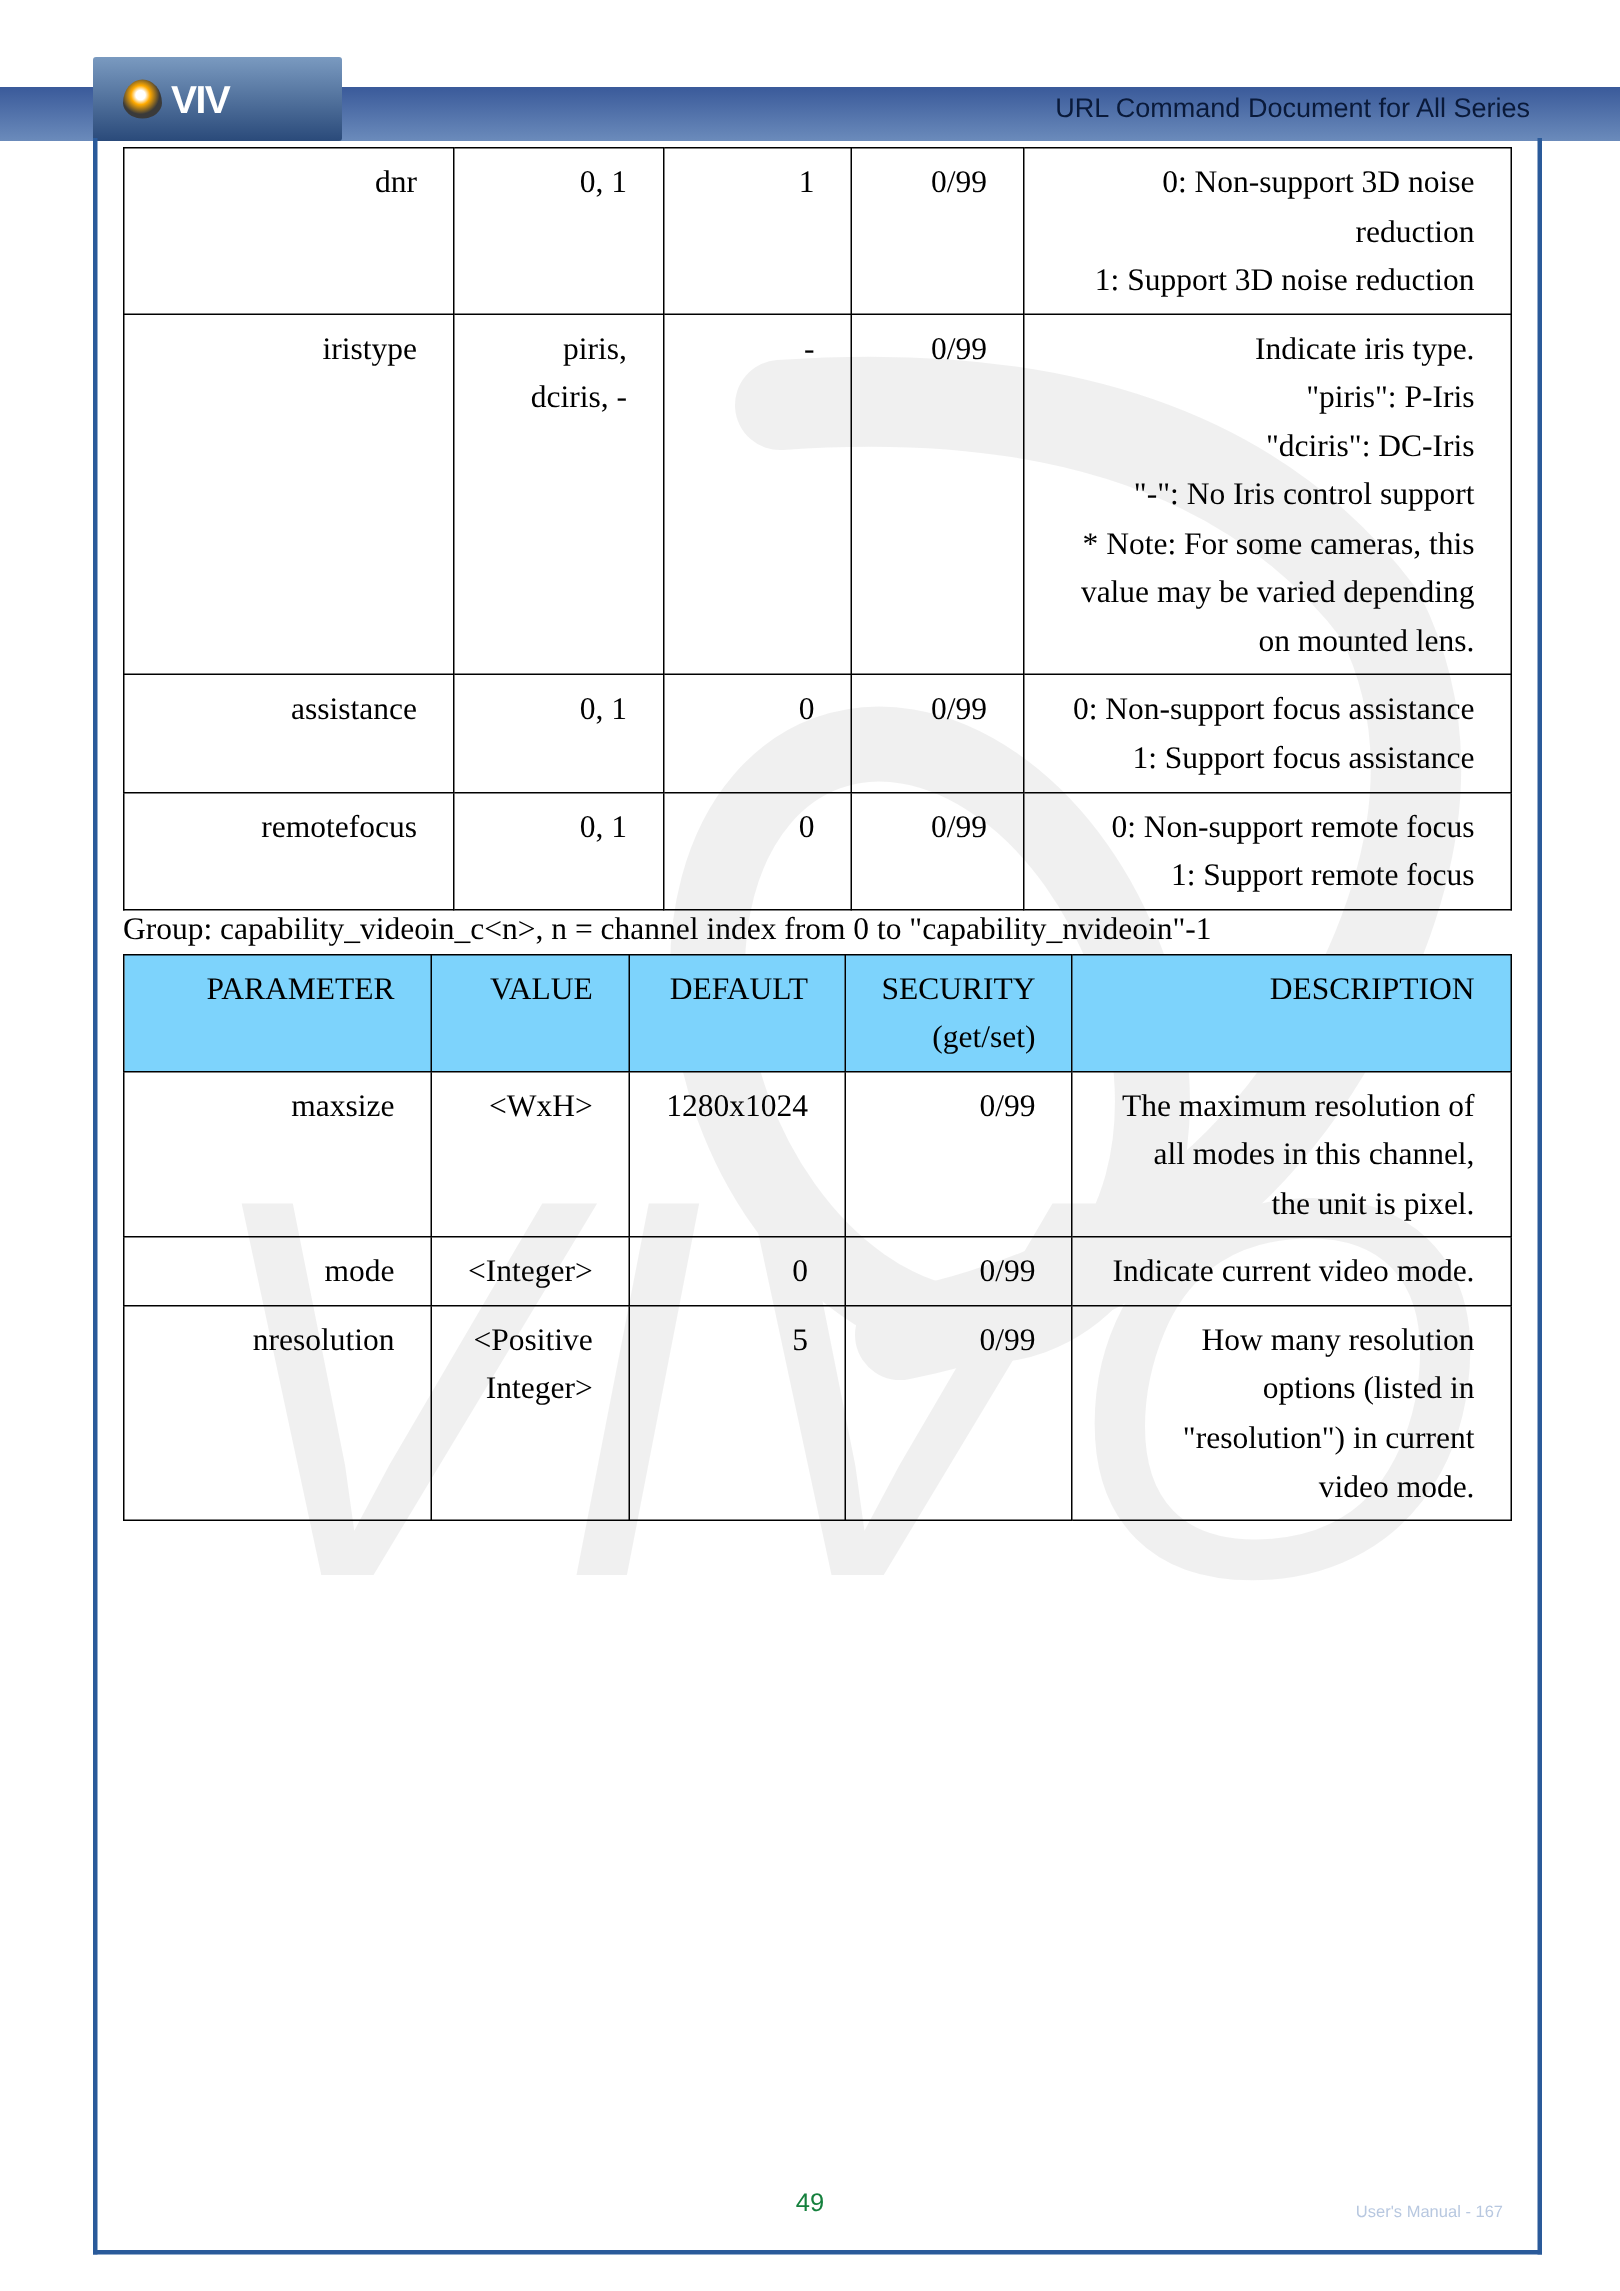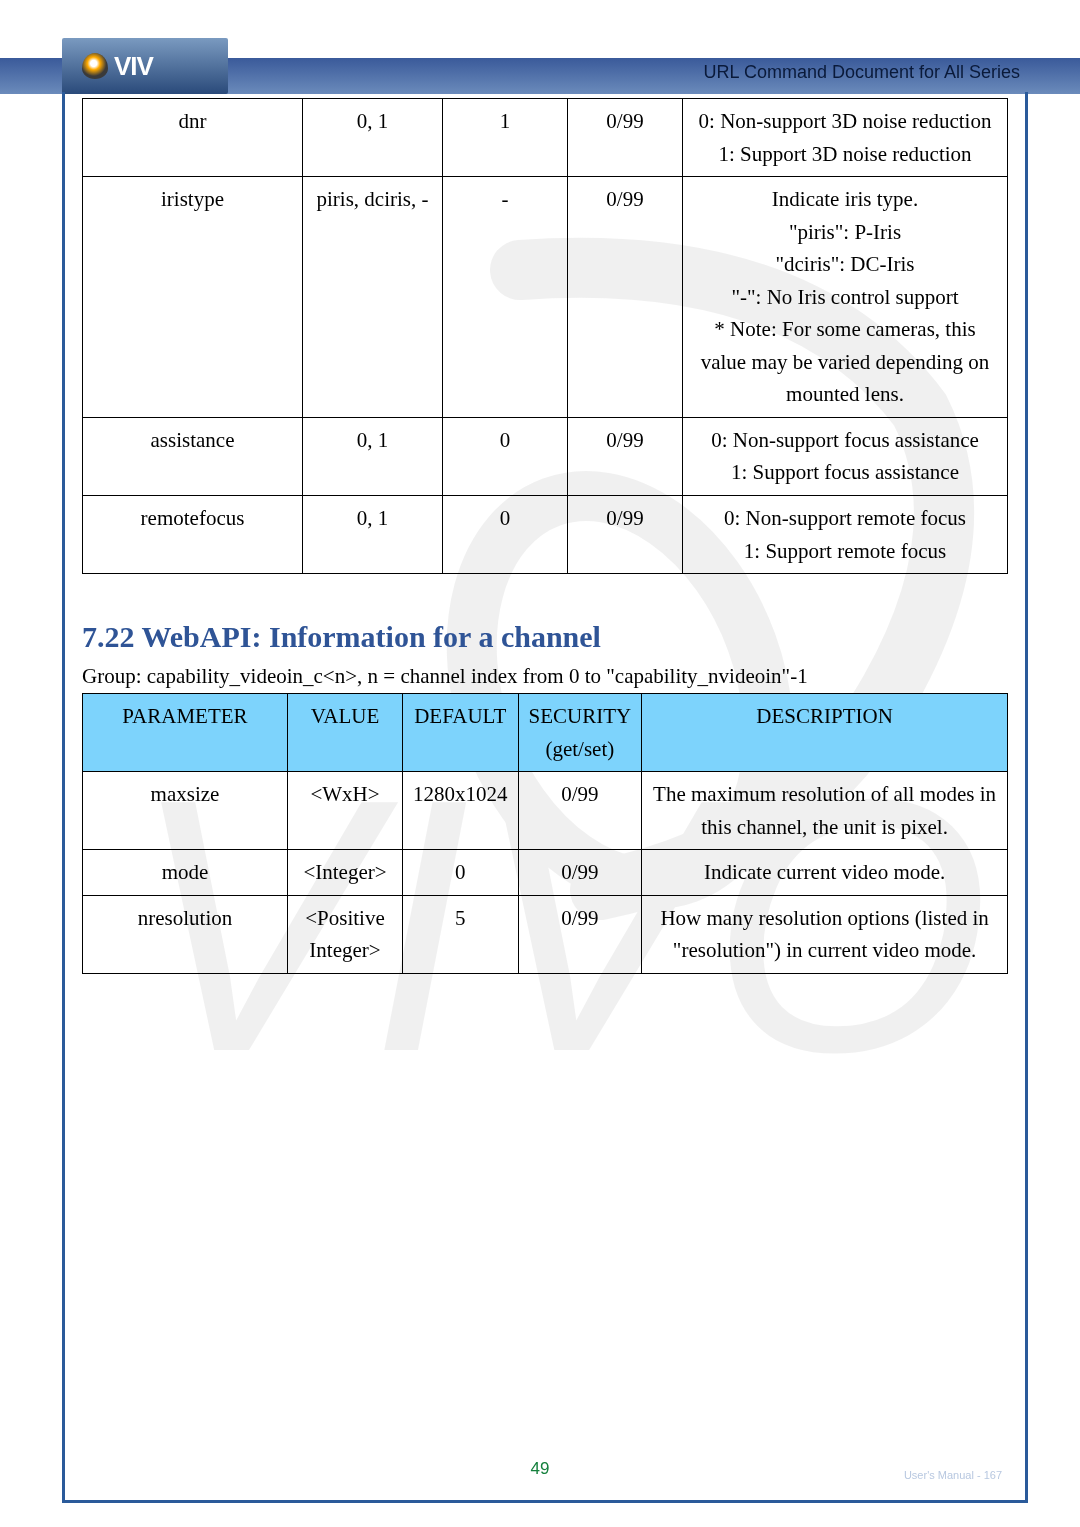--- a/index.html
+++ b/index.html
@@ -94,23 +94,23 @@
   table.param-table {
     border-collapse: collapse;
     width: 100%;
     font-size: 21px;
     position: relative;
     z-index: 1;
     background: transparent;
   }
   table.param-table td, table.param-table th {
     border: 1px solid #000;
-    padding: 6px 10px;
+    padding: 6px 24px;
     vertical-align: top;
-    text-align: center;
+    text-align: right;
     line-height: 1.55;
   }
   table.param-table.first tr:first-child td { border-top: 1px solid #000; }
   table.param-table th {
     background: #7dd3fc;
     font-weight: normal;
   }
   .col1a { width: 220px; }
   .col2a { width: 140px; }
   .col3a { width: 125px; }
@@ -205,21 +205,20 @@
         <tr>
           <td class="col1a">remotefocus</td>
           <td class="col2a">0, 1</td>
           <td class="col3a">0</td>
           <td class="col4a">0/99</td>
           <td>0: Non-support remote focus<br>1: Support remote focus</td>
         </tr>
       </tbody>
   </table>
 
-  <h2 class="section-heading">7.22 WebAPI: Information for a channel</h2>
   <div class="group-line">Group: capability_videoin_c&lt;n&gt;, n = channel index from 0 to "capability_nvideoin"-1</div>
 
   <table class="param-table">
     <thead>
       <tr>
         <th class="col1b">PARAMETER</th>
         <th class="col2b">VALUE</th>
         <th class="col3b">DEFAULT</th>
         <th class="col4b">
           <span>SECURITY</span><br>

